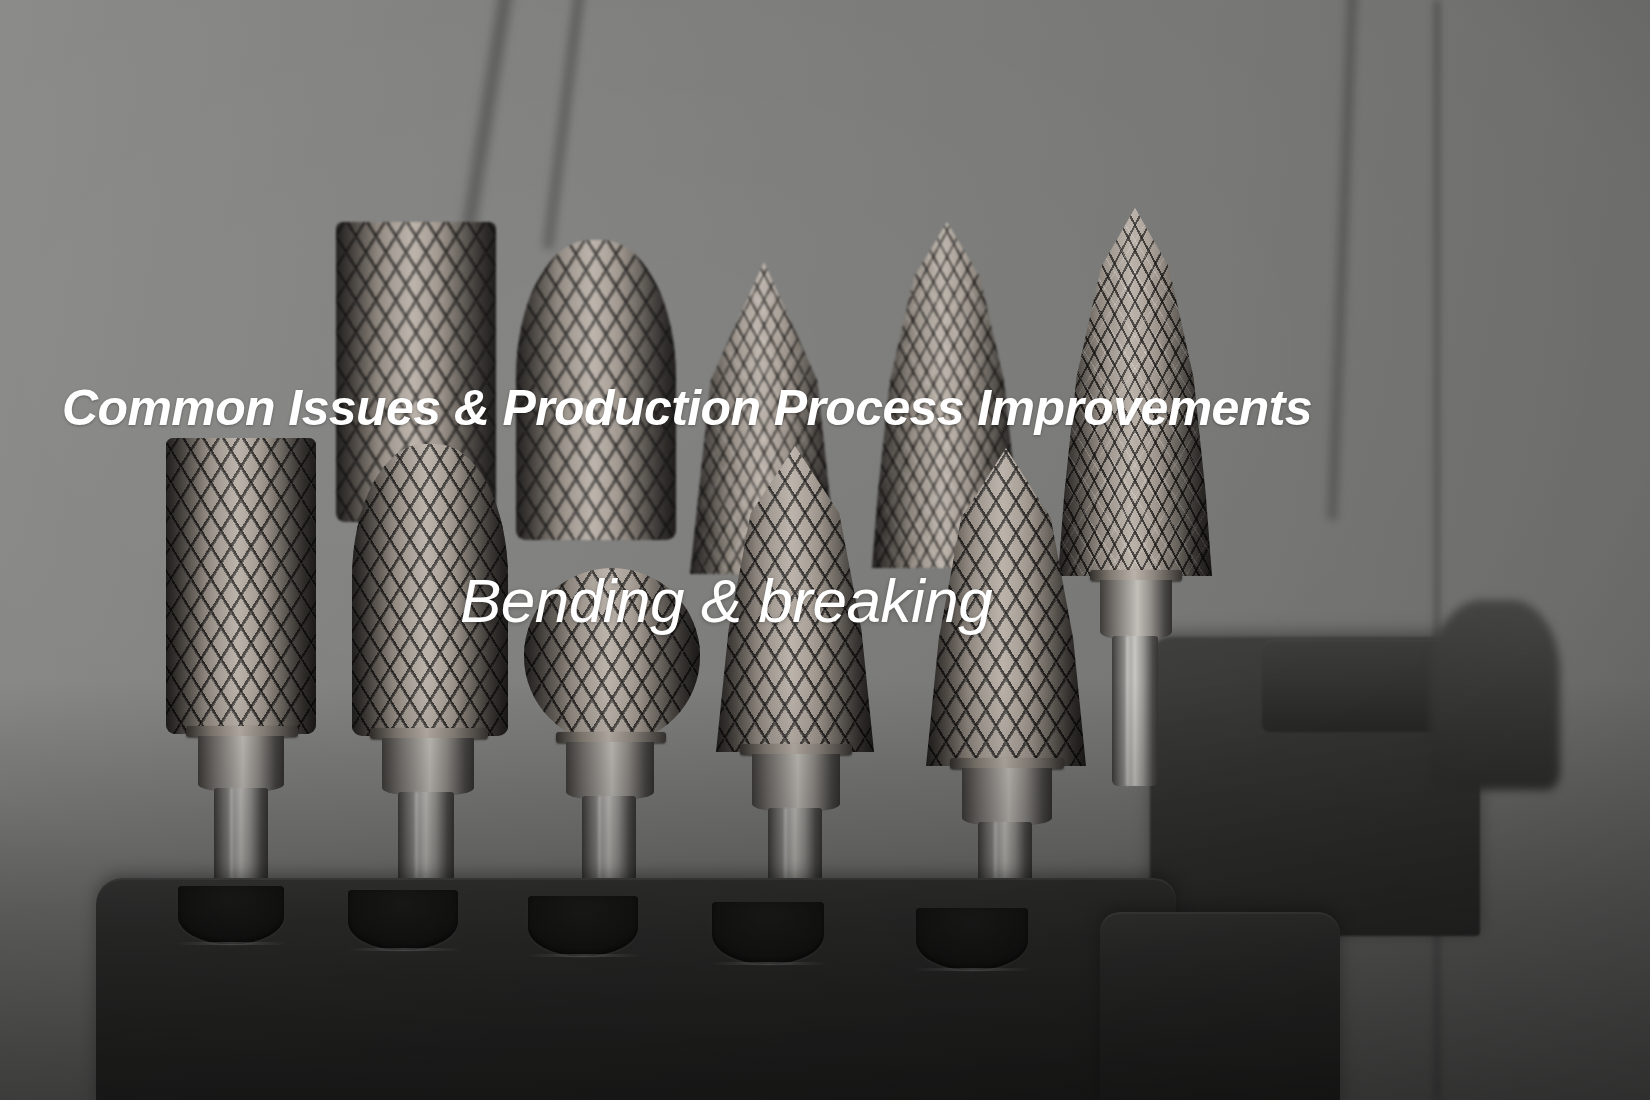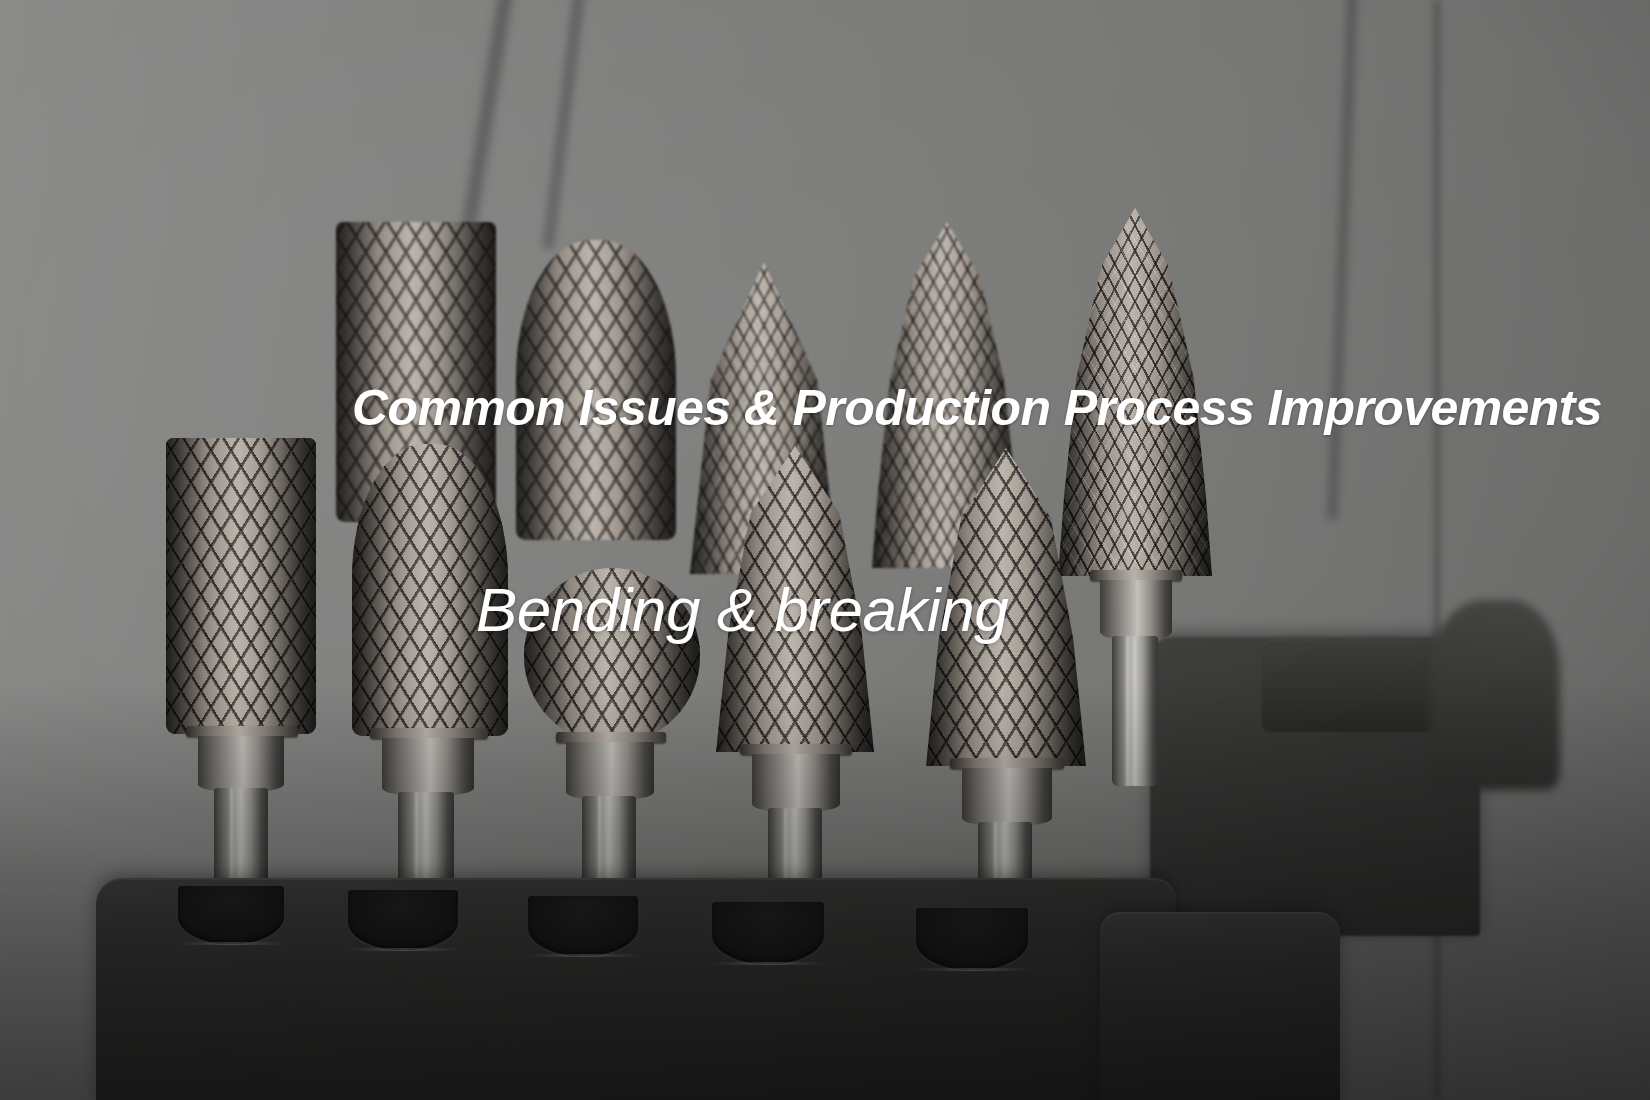--- a/index.html
+++ b/index.html
@@ -2,21 +2,20 @@
 <html><head>
 <meta charset="utf-8">
 <style>
   html,body{margin:0;padding:0;background:#222;}
   #stage{
     position:relative;
     width:1650px;height:1100px;
     overflow:hidden;
     font-family:"Liberation Sans", sans-serif;
     background:#7b7b7b;
-    text-align:right;
   }
 
   
   .bg{position:absolute;inset:0;overflow:hidden;}
 
   .wall{
     position:absolute;inset:0;
     background:
       linear-gradient(100deg,#8a8a88 0%,#818180 22%,#7b7b79 45%,#767674 68%,#6e6e6d 88%,#6a6a69 100%);
   }
@@ -151,29 +150,28 @@
     font-size:50px;
     font-weight:700;
     font-style:italic;
     letter-spacing:-.6px;
     color:#ffffff;
     white-space:nowrap;
     text-shadow:0 1px 3px rgba(0,0,0,.30);
   }
   .subtitle{
     position:absolute;
-    left:476px; top:565px;
+    left:460px; top:565px;
     font-size:62px;
     font-weight:400;
     font-style:italic;
     letter-spacing:-.5px;
     color:#ffffff;
     white-space:nowrap;
     text-shadow:0 1px 4px rgba(0,0,0,.28);
-    margin-top:9px;
   }
   .watermark{
     position:absolute;
     right:42px; bottom:38px;
     font-size:44px;
     font-weight:400;
     font-style:italic;
     letter-spacing:.2px;
     color:#ffffff;
     white-space:nowrap;

